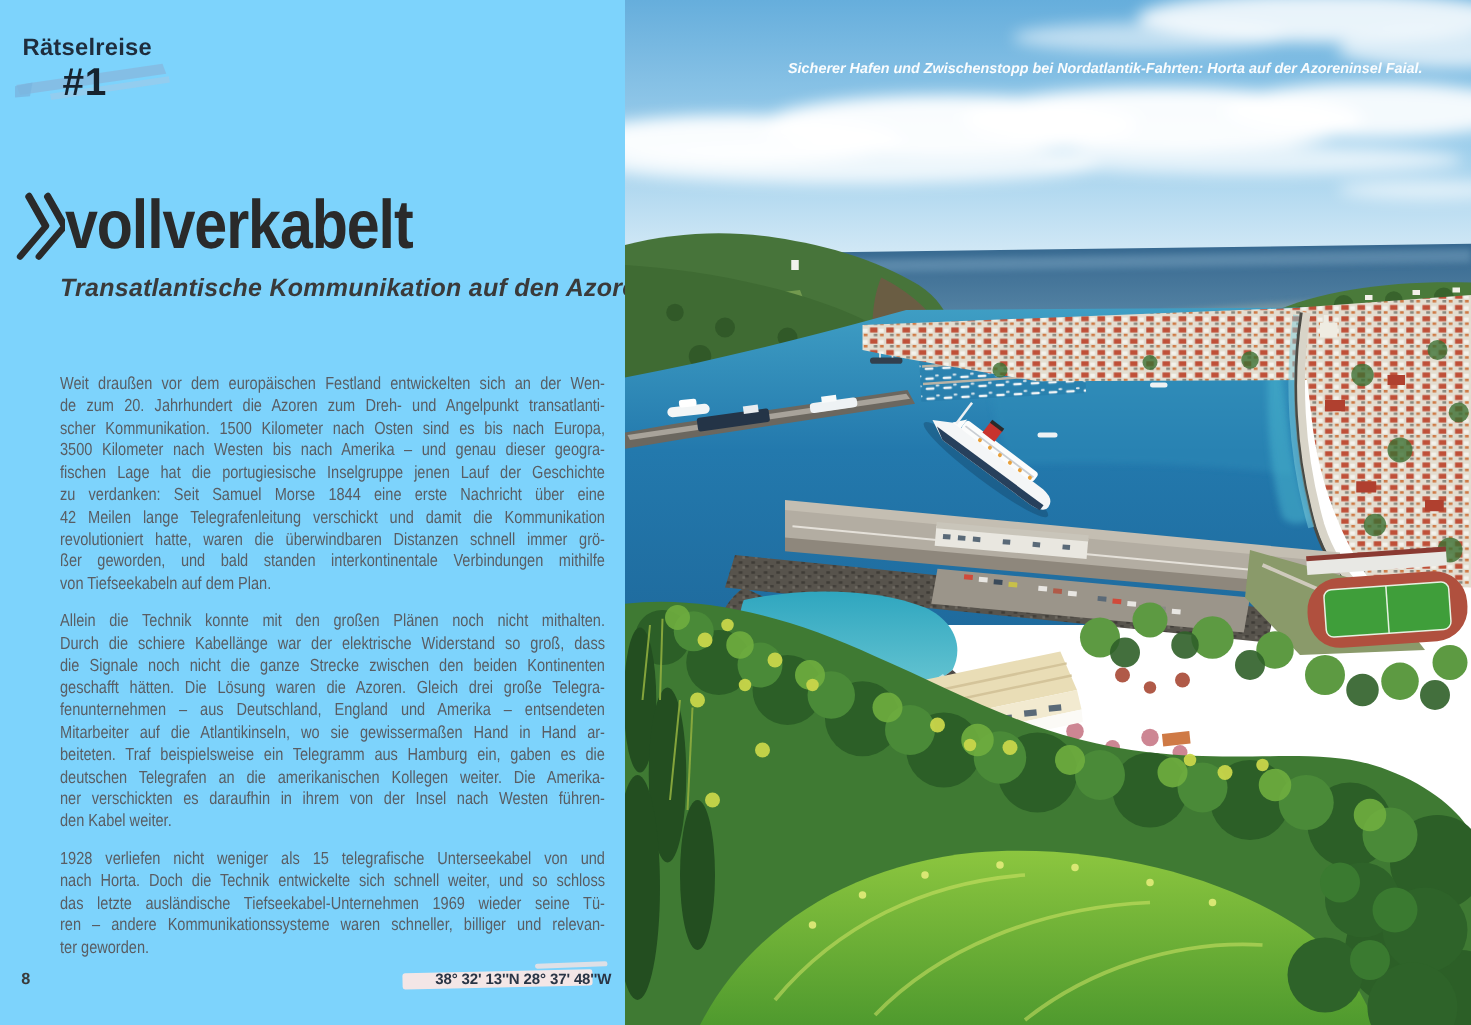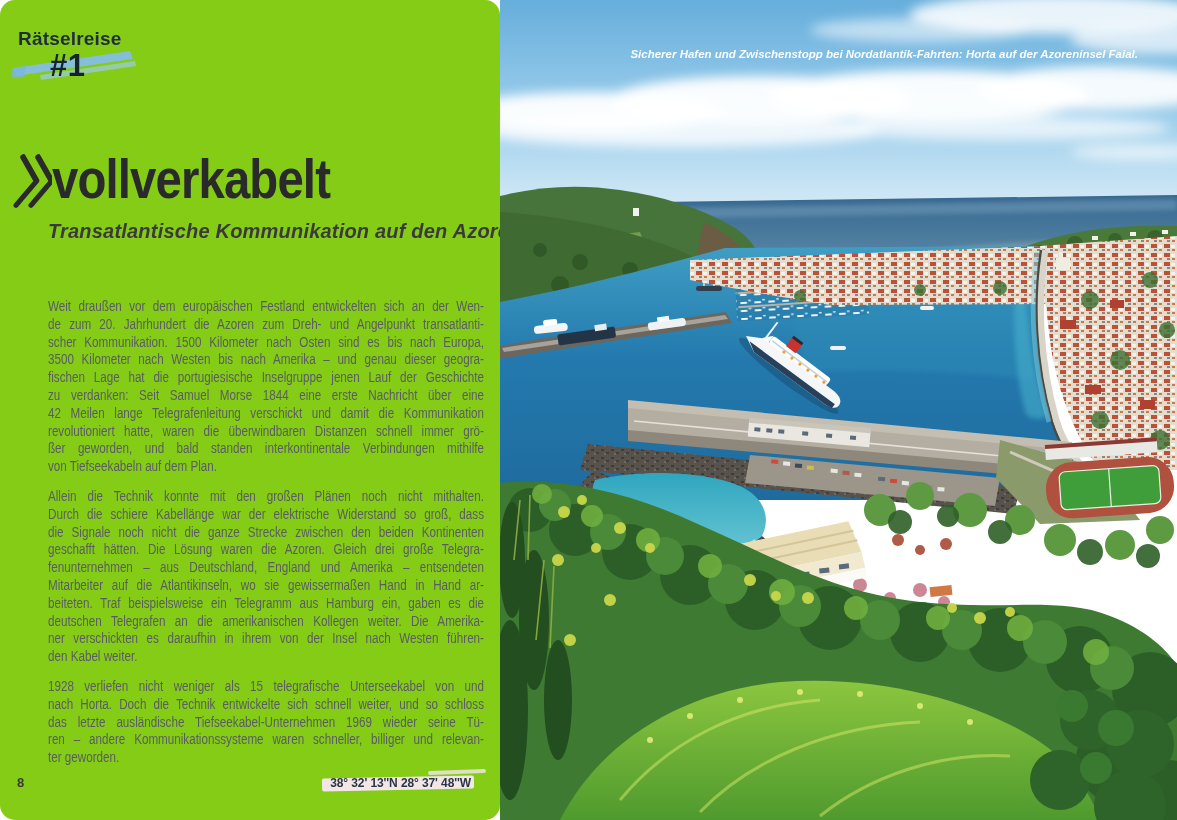--- a/index.html
+++ b/index.html
@@ -3,21 +3,21 @@
 <meta charset="utf-8">
 <style>
   html,body{margin:0;padding:0;}
   body{
     width:1177px;height:820px;position:relative;overflow:hidden;
     background:#ffffff;
     font-family:"Liberation Sans","DejaVu Sans",sans-serif;
   }
   .spread{position:absolute;inset:0;}
   
-  .left-page{position:absolute;left:0;top:0;width:500px;height:820px;background:#84cc16;border-radius:15px;}
+  .left-page{position:absolute;left:0;top:0;width:500px;height:820px;background:#7dd3fc;}
 
   .badge{position:absolute;left:12px;top:26px;width:150px;height:72px;}
   .badge .brush{position:absolute;left:0;top:18px;width:140px;height:46px;}
   .badge-title{
     position:absolute;left:6px;top:2px;
     font-size:19px;font-weight:bold;color:#1f2d3d;letter-spacing:.2px;
   }
   .badge-number{
     position:absolute;left:38px;top:22px;
     font-size:31px;font-weight:bold;color:#16222e;letter-spacing:.5px;
@@ -50,21 +50,21 @@
   .coords-wrap{position:absolute;left:0;top:768px;width:500px;height:30px;}
   .coords-highlight{
     position:absolute;right:26px;top:9px;width:152px;height:13px;
     background:#f3e6e6;transform:rotate(-1.2deg);border-radius:2px;
   }
   .coords-streak{
     position:absolute;right:14px;top:2px;width:58px;height:4px;
     background:#efe2e2;opacity:.85;transform:rotate(-2deg);border-radius:2px;
   }
   .coords-text{
-    position:absolute;right:29px;top:8px;
+    position:absolute;right:11px;top:8px;
     font-size:12px;font-weight:bold;color:#2a3545;letter-spacing:-.1px;
   }
 
   
   .photo{position:absolute;left:500px;top:0;width:677px;height:783px;}
   .photo svg{display:block;}
   .photo-caption{
     font-style:italic;font-weight:bold;
   }
 </style>

